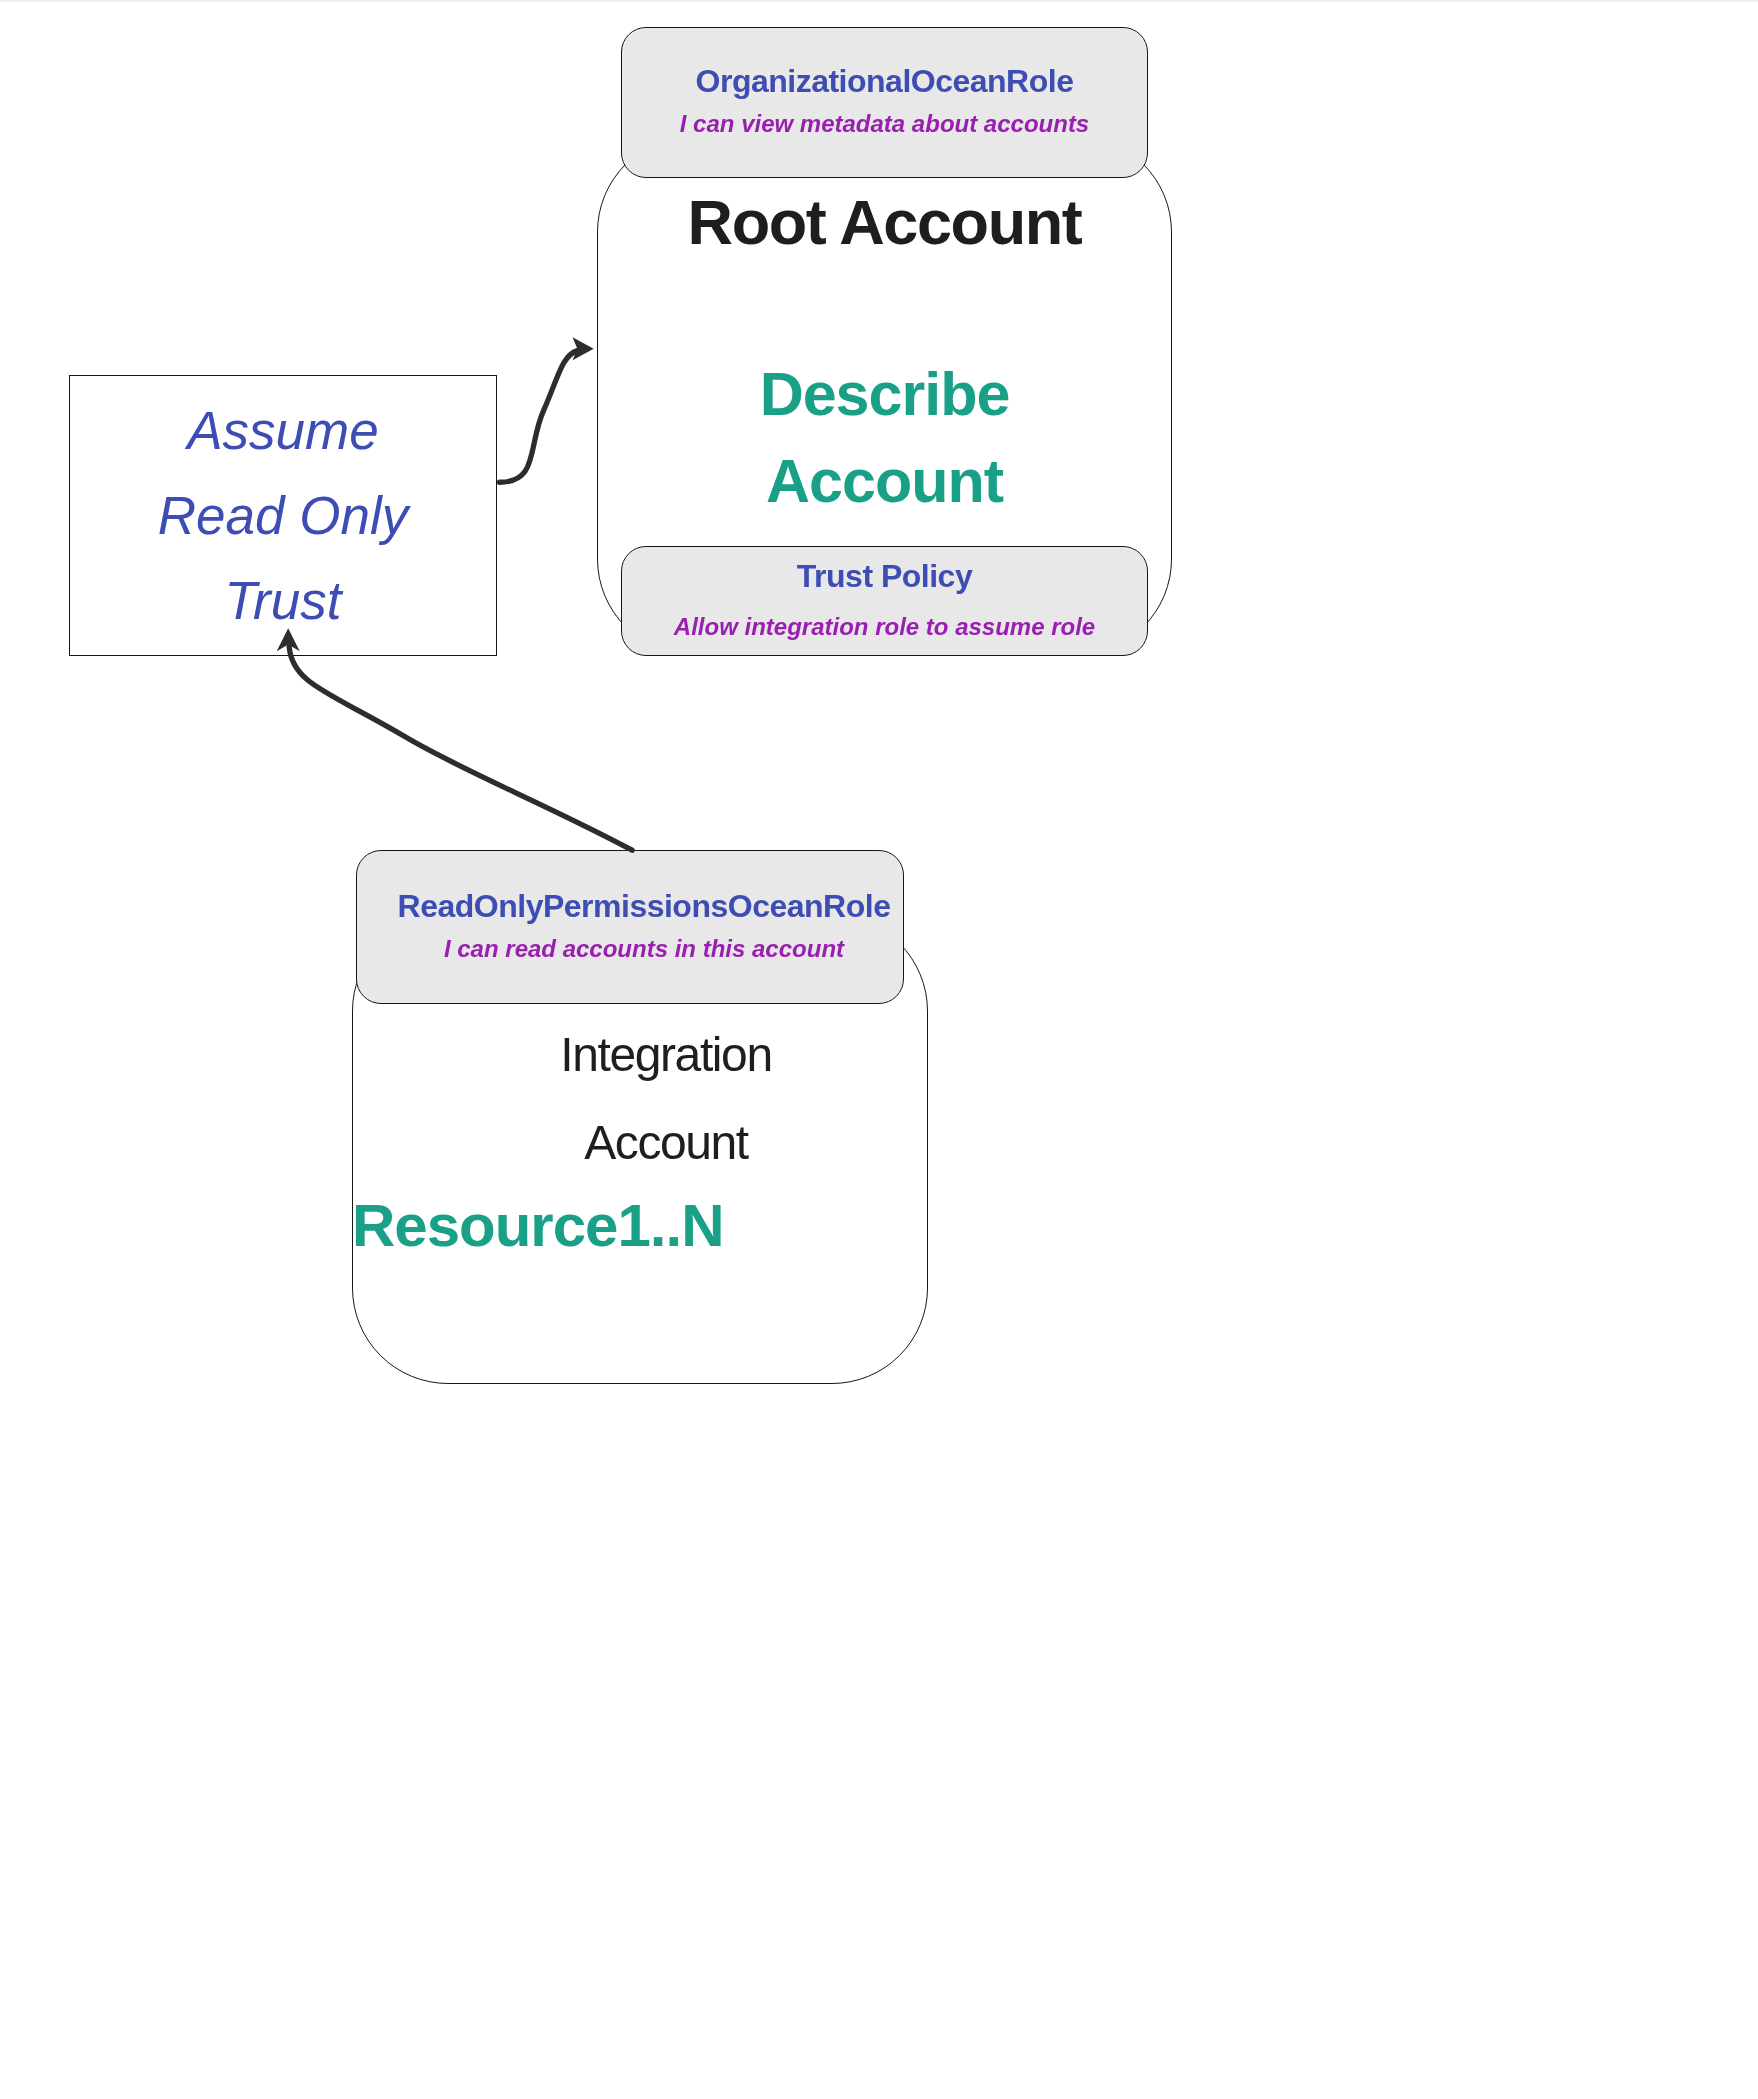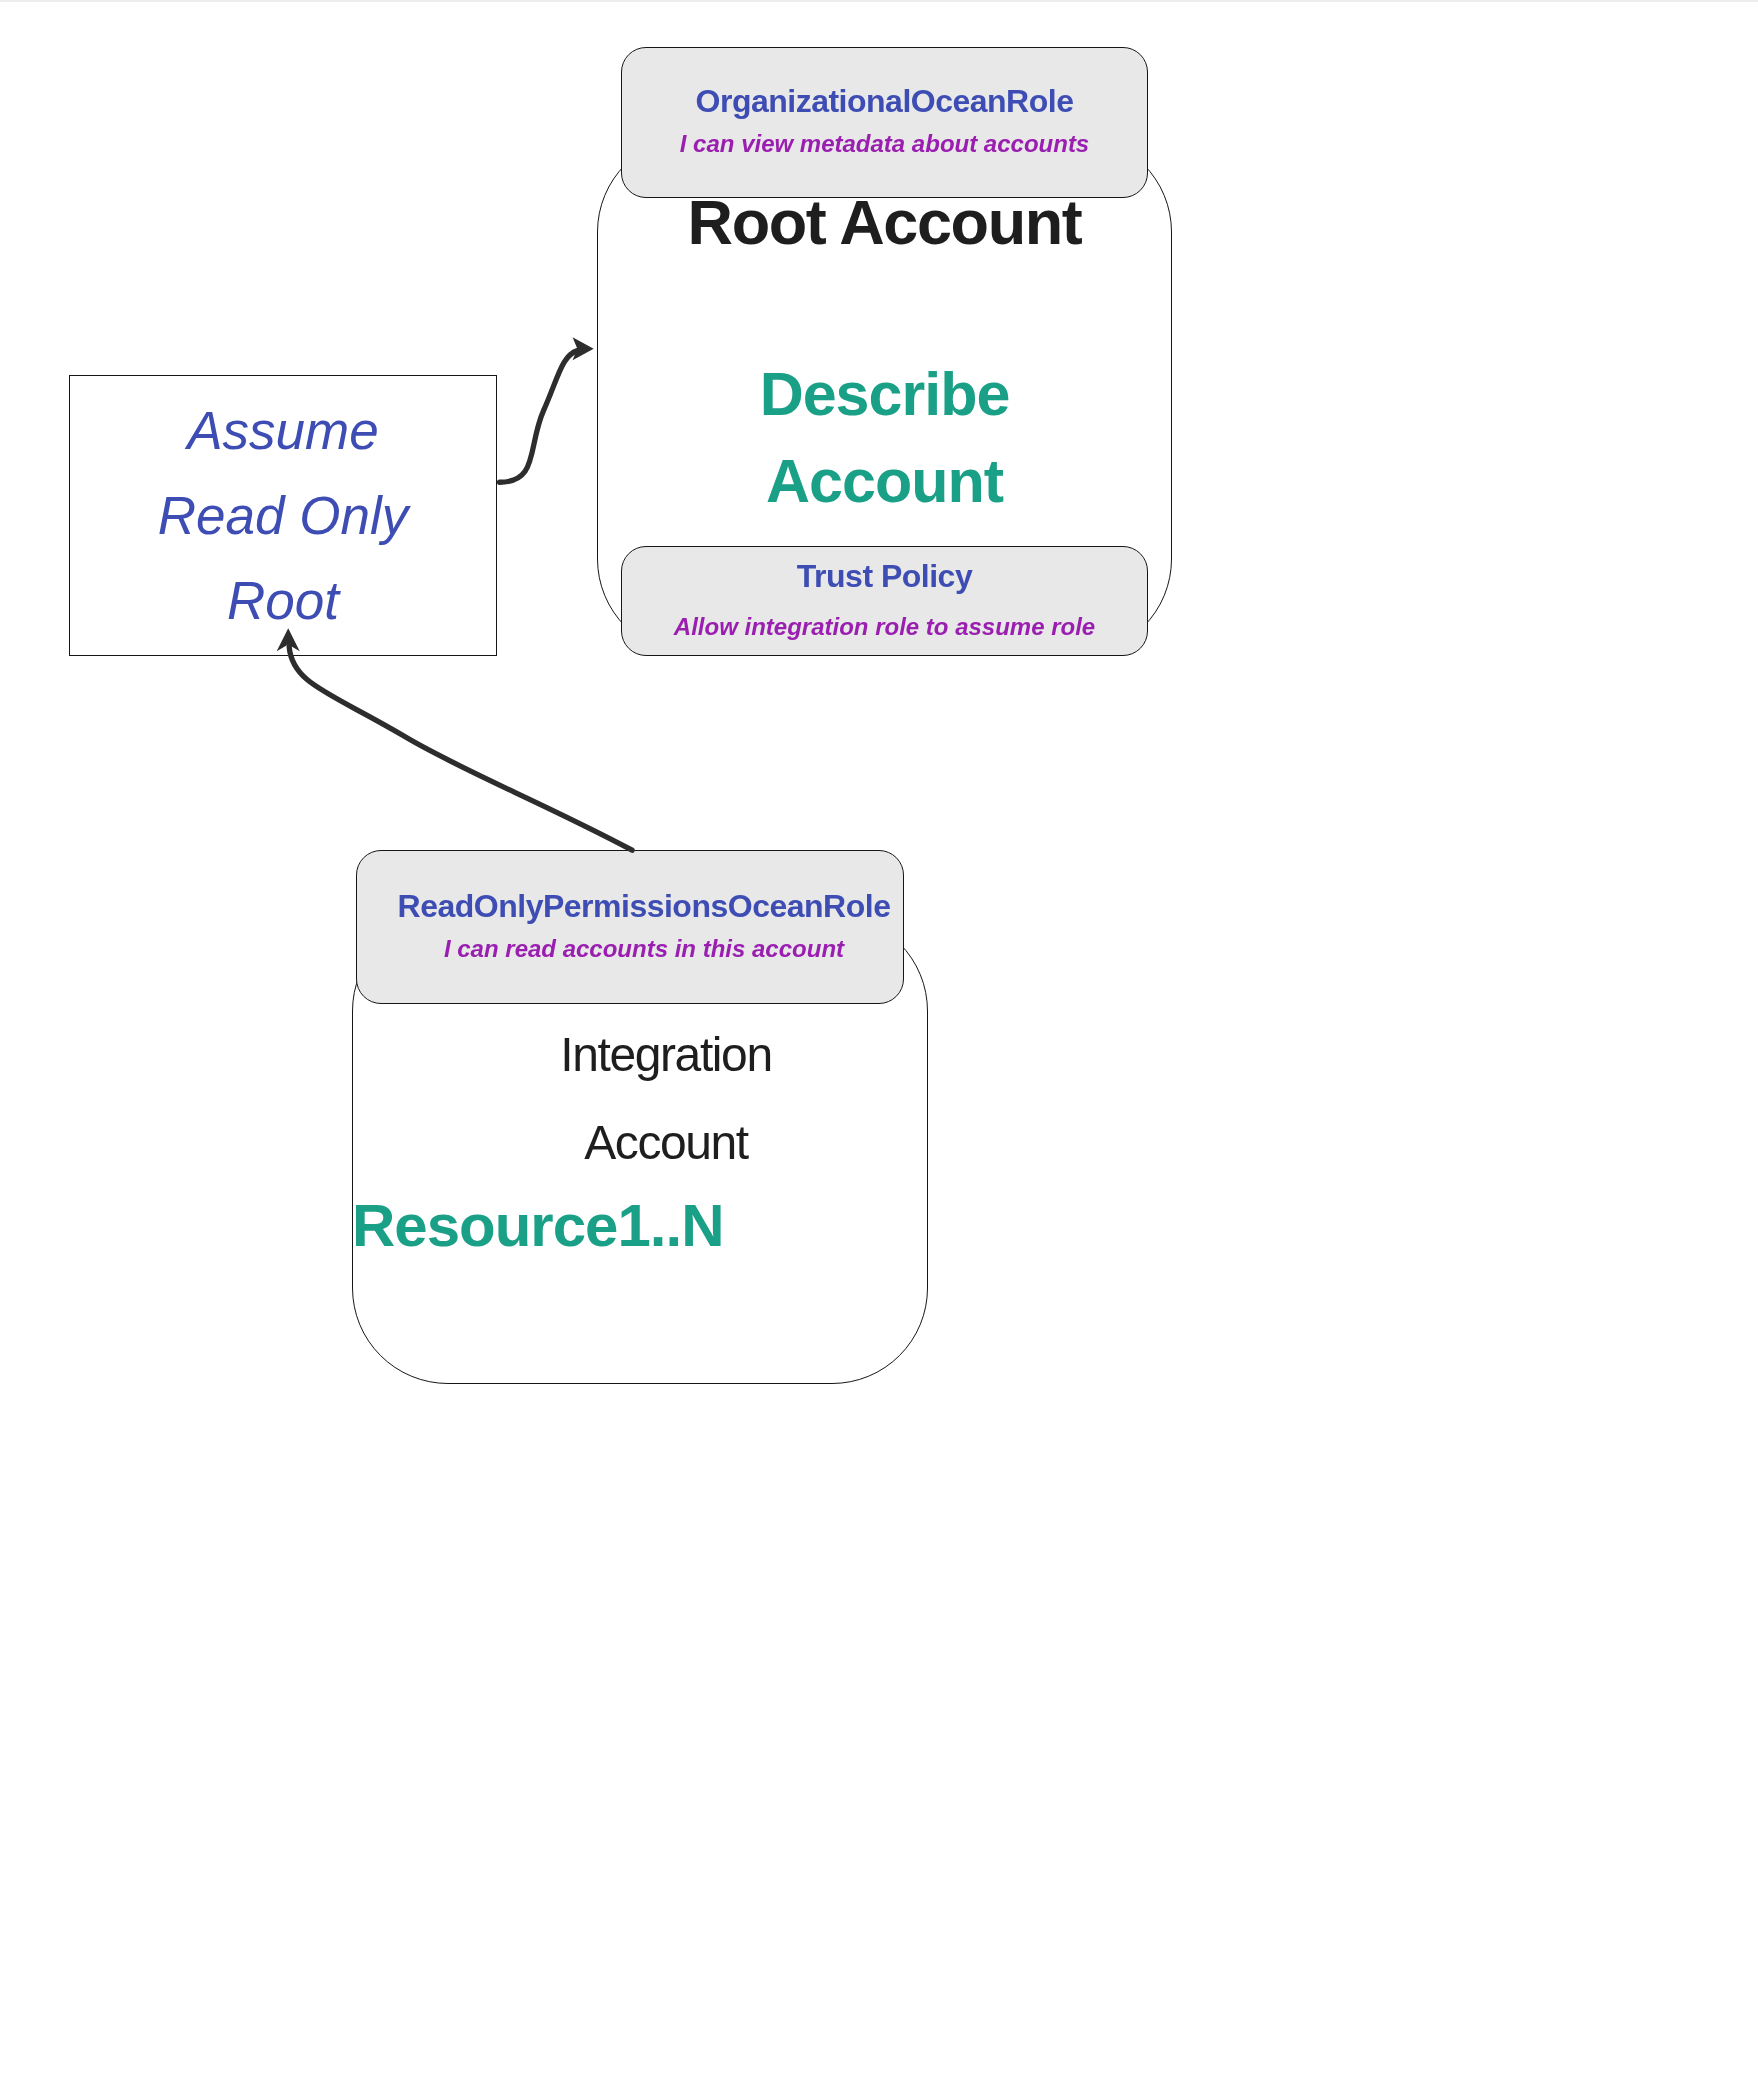--- a/index.html
+++ b/index.html
@@ -71,21 +71,21 @@
   .integration-title {
     position: absolute; left: 352px; width: 628px; top: 1011px; z-index: 2;
     text-align: center; font-size: 48px; line-height: 88px;
     color: var(--ink, #1e1e1e); letter-spacing: -1.4px;
   }
   .resource-text {
     position: absolute; left: 352px; width: 576px; top: 1183px; z-index: 2;
     text-align: left; font-size: 60px; font-weight: bold; line-height: 86px;
     color: var(--teal, #1aa087); letter-spacing: -1px;
   }
-  .org-label { left: 621px; top: 27px; width: 527px; height: 151px; margin-top: 20px; }
+  .org-label { left: 621px; top: 27px; width: 527px; height: 151px; }
   .trust-label { left: 621px; top: 546px; width: 527px; height: 110px; gap: 8px; }
   .readonly-label { left: 356px; top: 850px; width: 548px; height: 154px; padding-left: 28px; }
   .arrow-path {
     fill: none; stroke: var(--arrow, #2d2d2d);
     stroke-width: 5.5; stroke-linecap: round;
   }
   .arrow-head { fill: var(--arrow, #2d2d2d); stroke: none; }
 </style>
 </head>
 <body>
@@ -105,21 +105,21 @@
 
   <div class="integration-title">
     <div>Integration</div>
     <div>Account</div>
   </div>
   <div class="resource-text">Resource1..N</div>
 
   <div class="node assume-box">
     <div class="assume-line">Assume</div>
     <div class="assume-line">Read Only</div>
-    <div class="assume-line">Root</div>
+    <div class="assume-line">Trust</div>
   </div>
 
   <div class="sticker org-label">
     <div class="role-name">OrganizationalOceanRole</div>
     <div class="role-desc">I can view metadata about accounts</div>
   </div>
 
   <div class="sticker trust-label">
     <div class="role-name">Trust Policy</div>
     <div class="role-desc">Allow integration role to assume role</div>

